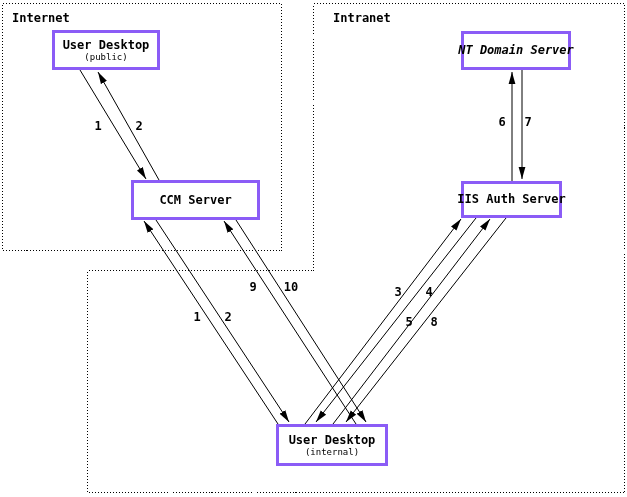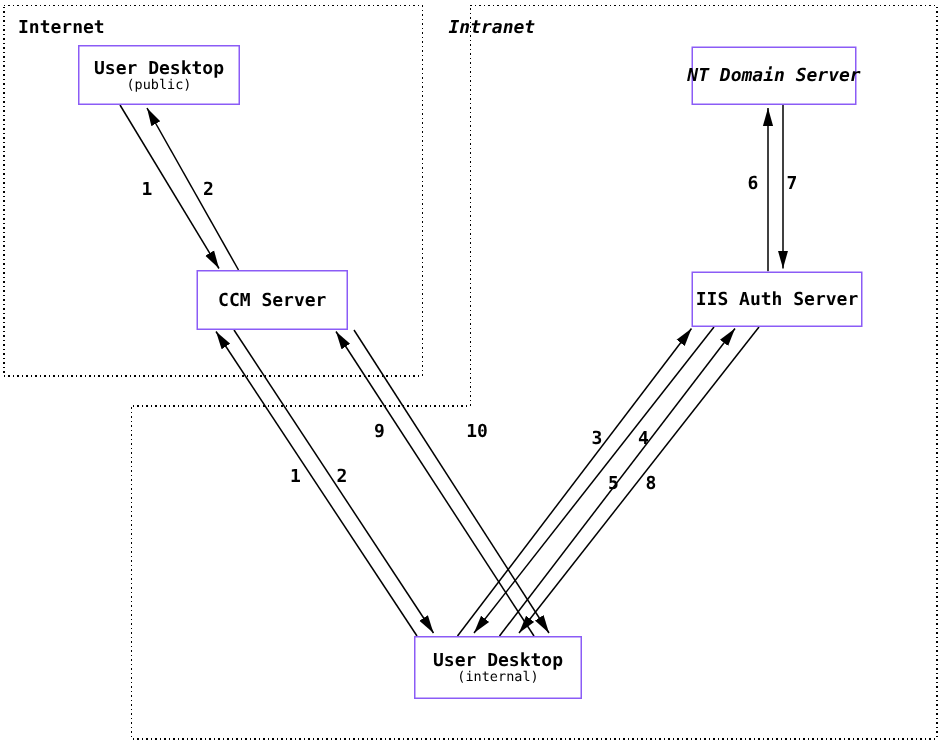--- a/index.html
+++ b/index.html
@@ -5,21 +5,21 @@
   html,body{margin:0;padding:0;background:#fff;}
   .canvas{
     position:relative;width:627px;height:497px;background:#fff;overflow:hidden;
     font-family:"DejaVu Sans Mono","Liberation Mono",monospace;color:#000;padding-left:28px;
   }
   .canvas svg{position:absolute;left:0;top:0;}
   .region-label{
     position:absolute;font-size:12px;font-weight:bold;white-space:nowrap;line-height:12px;
   }
   .node{
-    position:absolute;border:1px solid #8b5cf6;background:#fff;box-sizing:border-box;
+    position:absolute;border:3px solid #8b5cf6;background:#fff;box-sizing:border-box;
     display:flex;flex-direction:column;align-items:center;justify-content:center;
     text-align:center;
   }
   .node-title{font-size:12px;font-weight:bold;white-space:nowrap;line-height:13px;}
   .node-subtitle{font-size:9px;font-weight:normal;white-space:nowrap;line-height:10px;}
   .edge-label{
     position:absolute;font-size:12px;font-weight:bold;line-height:12px;white-space:nowrap;
     transform:translate(-50%,-50%);
   }
 </style>
@@ -47,48 +47,48 @@
         <line x1="305" y1="424" x2="461" y2="219" stroke="#000000" stroke-width="1" marker-end="url(#arrow)"></line>
         <line x1="476" y1="218" x2="316" y2="422" stroke="#000000" stroke-width="1" marker-end="url(#arrow)"></line>
         <line x1="333" y1="424" x2="490" y2="219" stroke="#000000" stroke-width="1" marker-end="url(#arrow)"></line>
         <line x1="506" y1="218" x2="346" y2="422" stroke="#000000" stroke-width="1" marker-end="url(#arrow)"></line>
         <line x1="512" y1="181" x2="512" y2="72" stroke="#000000" stroke-width="1" marker-end="url(#arrow)"></line>
         <line x1="522" y1="70" x2="522" y2="179" stroke="#000000" stroke-width="1" marker-end="url(#arrow)"></line>
       </g>
   </svg>
 
   <div class="region-label" style="left: 12px; top: 12px;">Internet</div>
-  <div class="region-label" style="left: 299px; top: 12px; font-style: italic;">Intranet</div>
+  <div class="region-label" style="left: 333px; top: 12px;">Intranet</div>
 
   <div id="nodes-layer">
       <div class="node" style="left: 52px; top: 30px; width: 108px; height: 40px;">
         <div class="node-title">User Desktop</div>
         <div class="node-subtitle">(public)</div>
       </div>
-      <div class="node" style="left: 131px; top: 180px; width: 101px; height: 40px;">
+      <div class="node" style="left: 131px; top: 180px; width: 129px; height: 40px;">
         <div class="node-title">CCM Server</div>
       </div>
       <div class="node" style="left: 461px; top: 31px; width: 110px; height: 39px; font-style: italic;">
         <div class="node-title">NT Domain Server</div>
       </div>
-      <div class="node" style="left: 461px; top: 181px; width: 114px; height: 37px;">
+      <div class="node" style="left: 461px; top: 181px; width: 101px; height: 37px;">
         <div class="node-title">IIS Auth Server</div>
       </div>
       <div class="node" style="left: 276px; top: 424px; width: 112px; height: 42px;">
         <div class="node-title">User Desktop</div>
         <div class="node-subtitle">(internal)</div>
       </div>
     </div>
   <div id="labels-layer">
       <div class="edge-label" style="left: 98px; top: 126px;">1</div>
       <div class="edge-label" style="left: 139px; top: 126px;">2</div>
       <div class="edge-label" style="left: 502px; top: 122px;">6</div>
       <div class="edge-label" style="left: 528px; top: 122px;">7</div>
       <div class="edge-label" style="left: 253px; top: 287px;">9</div>
-      <div class="edge-label" style="left: 291px; top: 287px; margin-left: 27px;">10</div>
+      <div class="edge-label" style="left: 291px; top: 287px;">10</div>
       <div class="edge-label" style="left: 197px; top: 317px;">1</div>
       <div class="edge-label" style="left: 228px; top: 317px;">2</div>
       <div class="edge-label" style="left: 398px; top: 292px;">3</div>
       <div class="edge-label" style="left: 429px; top: 292px;">4</div>
       <div class="edge-label" style="left: 409px; top: 322px;">5</div>
       <div class="edge-label" style="left: 434px; top: 322px;">8</div>
     </div>
 </div>
 
 </body></html>

